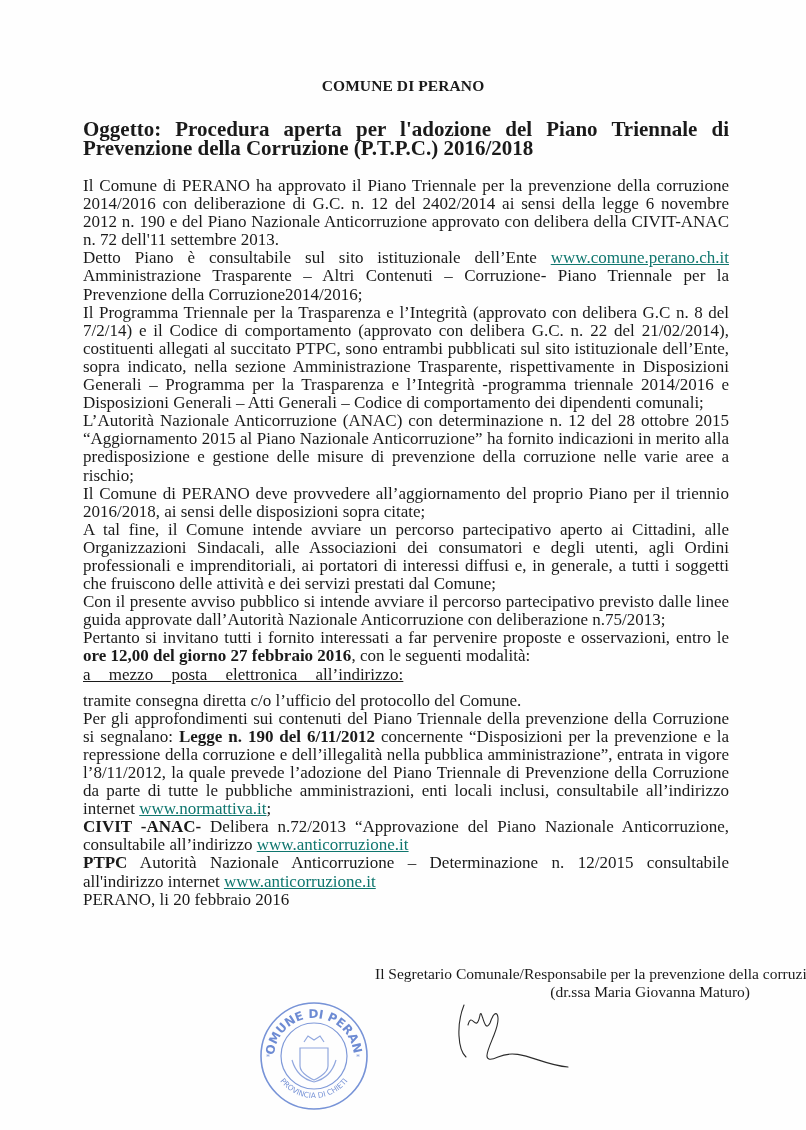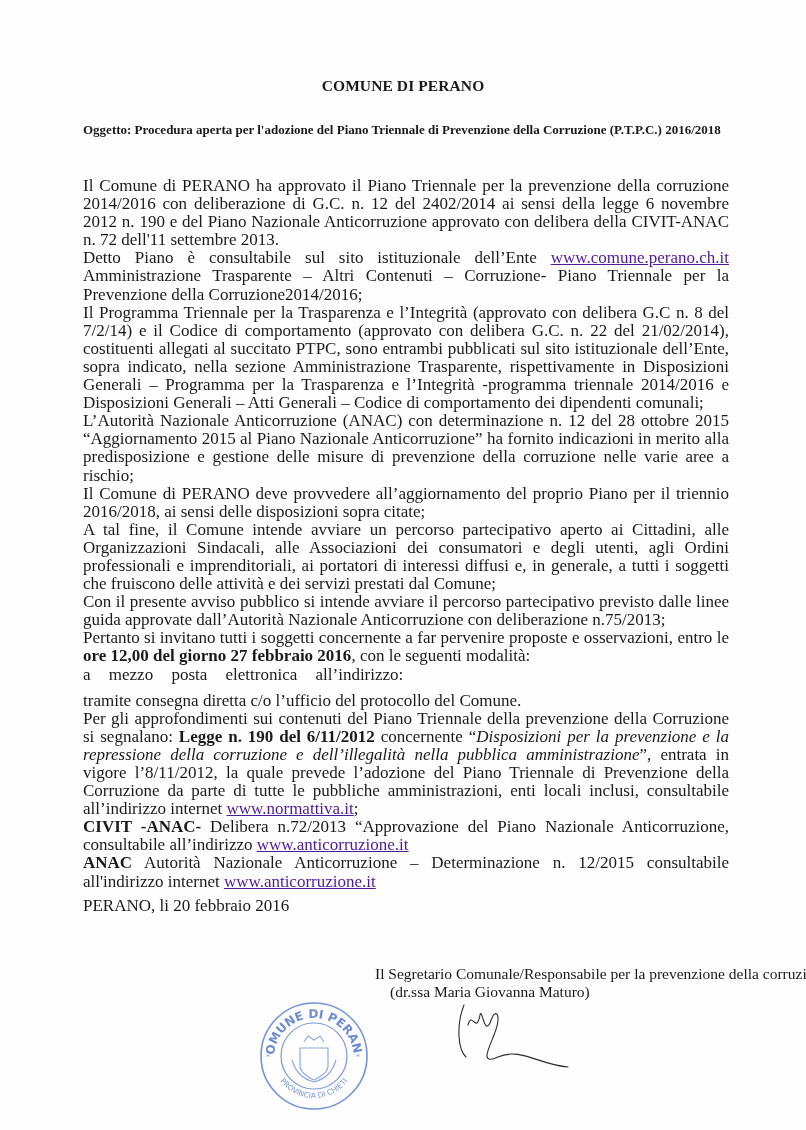--- a/index.html
+++ b/index.html
@@ -9,40 +9,40 @@
     background: #fefefe;
     font-family: "Liberation Serif", serif;
     color: #1a1a1a;
   }
   .title {
     position: absolute; top: 77px; left: 0; width: 806px;
     text-align: center; font-weight: bold; font-size: 15.5px; letter-spacing: 0.1px;
   }
   .subject {
     position: absolute; top: 120px; left: 83px; width: 646px;
-    font-weight: bold; font-size: 13px; line-height: 19px;
+    font-weight: bold; font-size: 21px; line-height: 19px;
     text-align: justify; text-align-last: left;
   }
   .body {
     position: absolute; top: 177px; left: 83px; width: 646px;
     font-size: 17px; line-height: 18.1px;
   }
   .p { margin: 0; text-align: justify; }
-  .p.last-left { text-align-last: left; }
-  .link { text-decoration: underline; color: #4c1d95; cursor: pointer; }
+  .p.last-left { text-align-last: left; text-decoration: underline; }
+  .link { text-decoration: underline; color: #0f766e; cursor: pointer; }
   .b { font-weight: bold; }
-  .i { font-style: italic; }
+  .i { }
   .gap { height: 4px; }
-  .date-line { margin-top: 6px; }
+  .date-line { margin-top: 0; }
   .signature-block {
     position: absolute; top: 965px; left: 230px; width: 520px;
     font-size: 15.5px; line-height: 18px;
   }
   .sig-role { padding-left: 145px; white-space: nowrap; }
-  .sig-name { padding-left: 160px; }
+  .sig-name { padding-left: 160px; text-align: right; }
   .stamp { position: absolute; left: 258px; top: 1000px; width: 112px; height: 112px; }
   .signature { position: absolute; left: 450px; top: 995px; width: 120px; height: 75px; }
 </style>
 </head>
 <body>
 
 <div class="page">
 
   <div class="title">COMUNE DI PERANO</div>
 
@@ -55,38 +55,38 @@
       <span>Detto Piano è consultabile sul sito istituzionale dell’Ente </span><a class="link">www.comune.perano.ch.it</a><span> Amministrazione Trasparente – Altri Contenuti – Corruzione- Piano Triennale per la Prevenzione della Corruzione2014/2016;</span>
     </p>
 
     <p class="p">Il Programma Triennale per la Trasparenza e l’Integrità (approvato con delibera G.C n. 8 del 7/2/14) e il Codice di comportamento (approvato con delibera G.C. n. 22 del 21/02/2014), costituenti allegati al succitato PTPC, sono entrambi pubblicati sul sito istituzionale dell’Ente, sopra indicato, nella sezione Amministrazione Trasparente, rispettivamente in Disposizioni Generali – Programma per la Trasparenza e l’Integrità -programma triennale 2014/2016 e Disposizioni Generali – Atti Generali – Codice di comportamento dei dipendenti comunali;</p>
     <p class="p">L’Autorità Nazionale Anticorruzione (ANAC) con determinazione n. 12 del 28 ottobre 2015 “Aggiornamento 2015 al Piano Nazionale Anticorruzione” ha fornito indicazioni in merito alla predisposizione e gestione delle misure di prevenzione della corruzione nelle varie aree a rischio;</p>
     <p class="p">Il Comune di PERANO deve provvedere all’aggiornamento del proprio Piano per il triennio 2016/2018, ai sensi delle disposizioni sopra citate;</p>
     <p class="p">A tal fine, il Comune intende avviare un percorso partecipativo aperto ai Cittadini, alle Organizzazioni Sindacali, alle Associazioni dei consumatori e degli utenti, agli Ordini professionali e imprenditoriali, ai portatori di interessi diffusi e, in generale, a tutti i soggetti che fruiscono delle attività e dei servizi prestati dal Comune;</p>
     <p class="p">Con il presente avviso pubblico si intende avviare il percorso partecipativo previsto dalle linee guida approvate dall’Autorità Nazionale Anticorruzione con deliberazione n.75/2013;</p>
 
     <p class="p">
-      <span>Pertanto si invitano tutti i soggetti concernente a far pervenire proposte e osservazioni, entro le </span><span class="b">ore 12,00 del giorno 27 febbraio 2016</span><span>, con le seguenti modalità:</span>
+      <span>Pertanto si invitano tutti i fornito interessati a far pervenire proposte e osservazioni, entro le </span><span class="b">ore 12,00 del giorno 27 febbraio 2016</span><span>, con le seguenti modalità:</span>
     </p>
 
     <p class="p last-left" style="word-spacing:14px;">a mezzo posta elettronica all’indirizzo:</p>
     <div class="gap"></div>
     <div class="gap"></div>
     <p class="p">tramite consegna diretta c/o l’ufficio del protocollo del Comune.</p>
 
     <p class="p">
       <span>Per gli approfondimenti sui contenuti del Piano Triennale della prevenzione della Corruzione si segnalano: </span><span class="b">Legge n. 190 del 6/11/2012</span><span> concernente “</span><span class="i">Disposizioni per la prevenzione e la repressione della corruzione e dell’illegalità nella pubblica amministrazione</span><span>”, entrata in vigore l’8/11/2012, la quale prevede l’adozione del Piano Triennale di Prevenzione della Corruzione da parte di tutte le pubbliche amministrazioni, enti locali inclusi, consultabile all’indirizzo internet </span><a class="link">www.normattiva.it</a><span>;</span>
     </p>
 
     <p class="p">
       <span class="b">CIVIT -ANAC-</span><span> Delibera n.72/2013 “Approvazione del Piano Nazionale Anticorruzione, consultabile all’indirizzo </span><a class="link">www.anticorruzione.it</a>
     </p>
 
     <p class="p">
-      <span class="b">ANAC</span><span> Autorità Nazionale Anticorruzione – Determinazione n. 12/2015 consultabile all'indirizzo internet </span><a class="link">www.anticorruzione.it</a>
+      <span class="b">PTPC</span><span> Autorità Nazionale Anticorruzione – Determinazione n. 12/2015 consultabile all'indirizzo internet </span><a class="link">www.anticorruzione.it</a>
     </p>
 
     <p class="p date-line">PERANO, li 20 febbraio 2016</p>
   </div>
 
   <div class="signature-block">
     <div class="sig-role">Il Segretario Comunale/Responsabile per la prevenzione della corruzione</div>
     <div class="sig-name">(dr.ssa Maria Giovanna Maturo)</div>
   </div>
 

